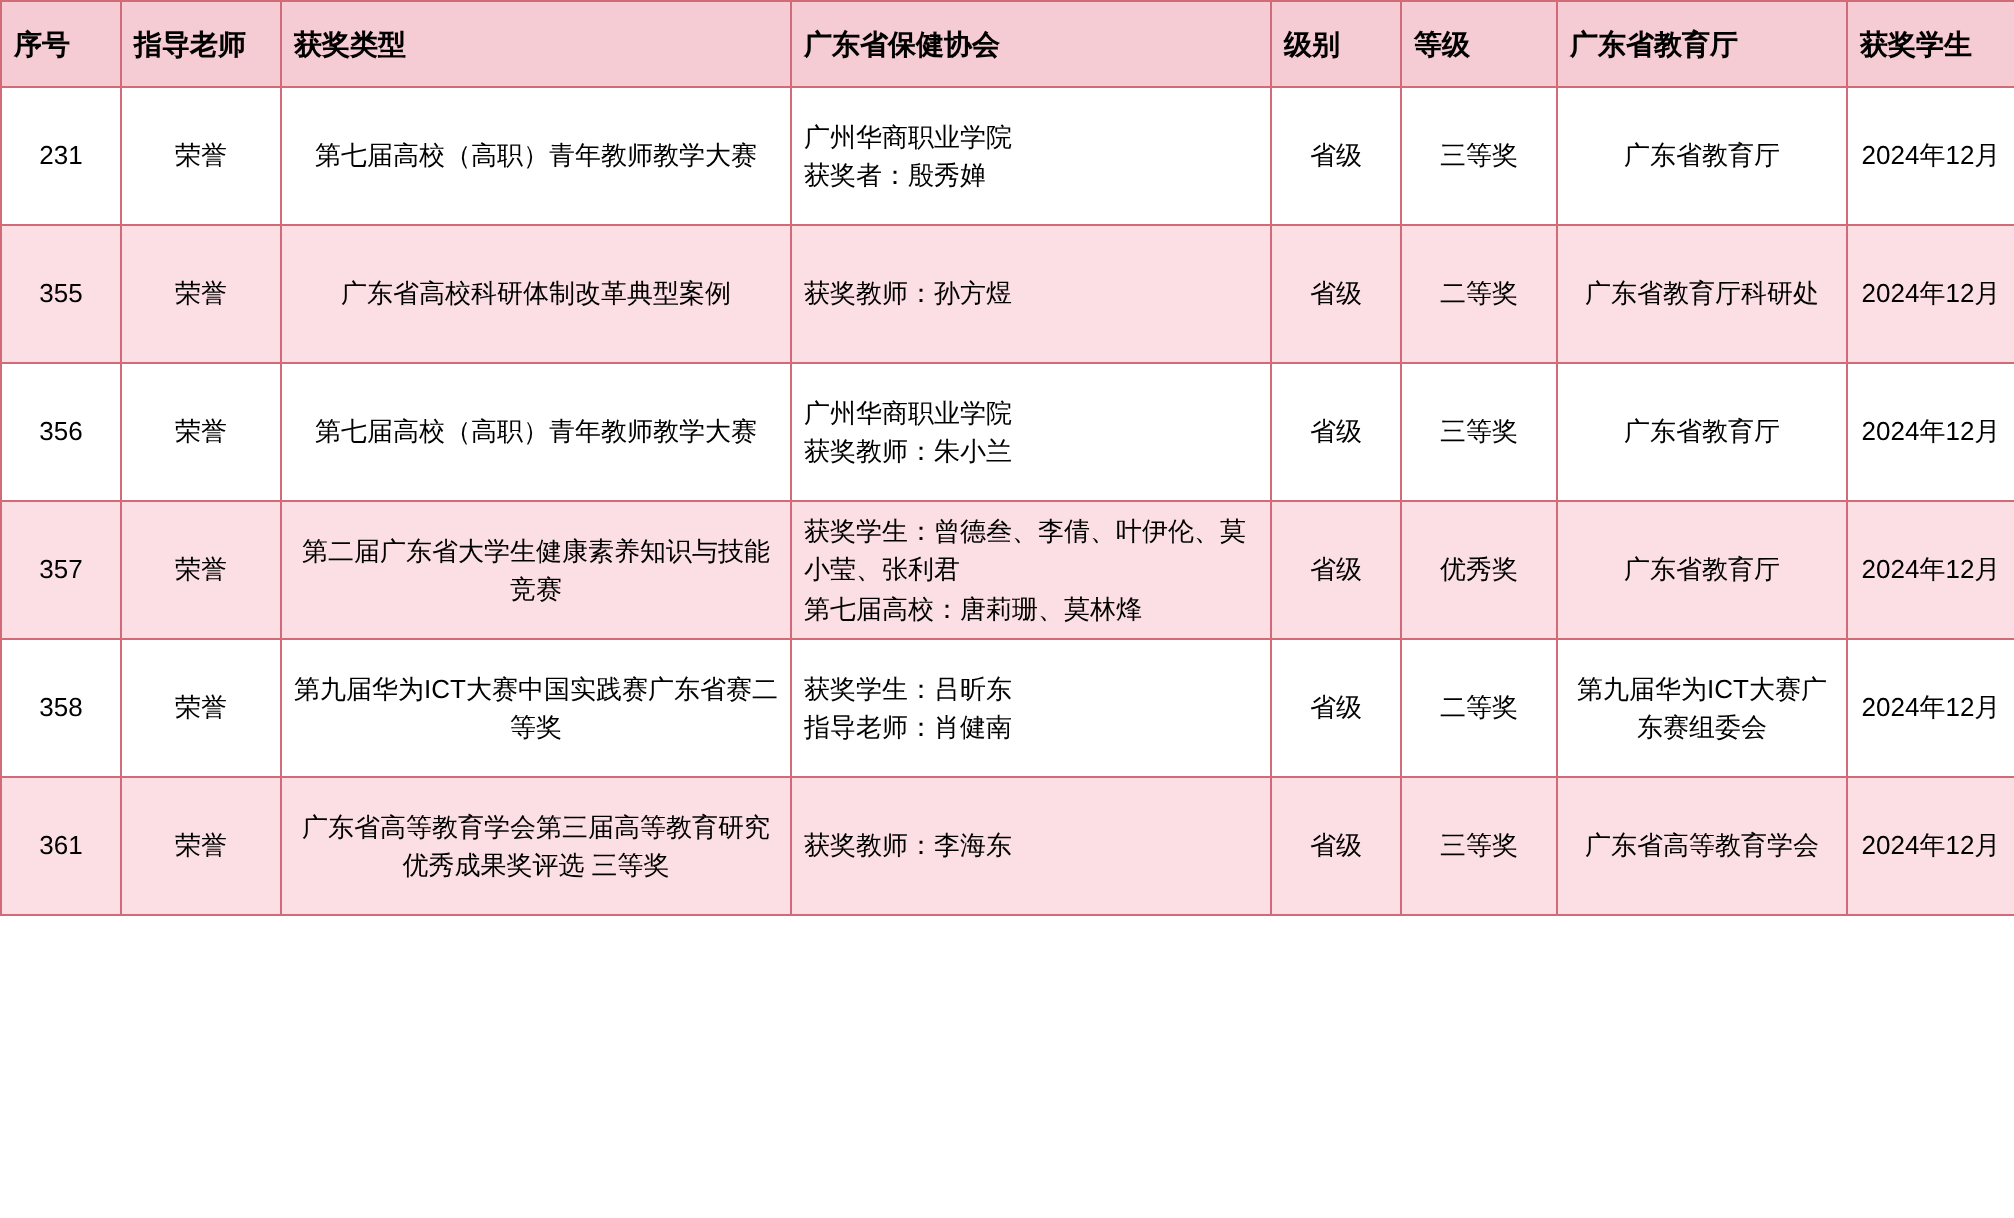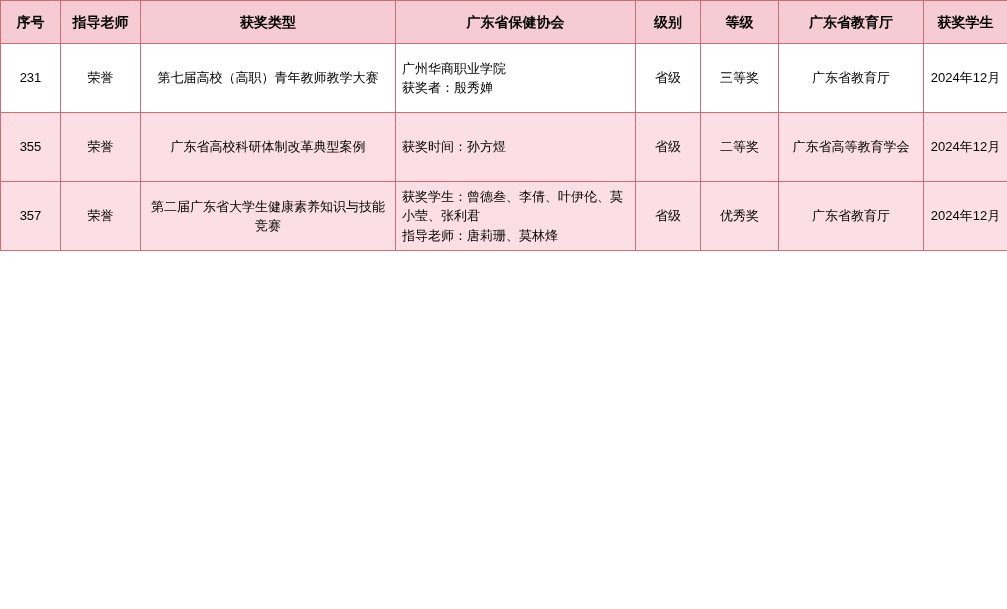--- a/index.html
+++ b/index.html
@@ -34,21 +34,21 @@
     border: 1px solid #d26a78;
     padding: 4px 6px;
     font-size: 13px;
     line-height: 1.5;
     vertical-align: middle;
     word-break: break-all;
   }
   .award-table thead th {
     background: #f6ccd4;
     font-weight: bold;
-    text-align: center;
+    text-align: left;
     height: 34px;
     font-size: 14px;
   }
   tr.row-odd  td { background: #ffffff; }
   tr.row-even td { background: #fbdfe4; }
 
   td.ctr { text-align: center; }
   td.lft { text-align: left; }
 
   .cell-multiline {
@@ -91,31 +91,63 @@
 获奖者：殷秀婵</td>
       <td class="ctr">省级</td>
       <td class="ctr">三等奖</td>
       <td class="ctr">广东省教育厅</td>
       <td class="ctr">2024年12月</td>
     </tr>
     <tr class="row-body row-even">
       <td class="ctr">355</td>
       <td class="ctr">荣誉</td>
       <td class="ctr">广东省高校科研体制改革典型案例</td>
-      <td class="lft cell-multiline">获奖时间：孙方煜</td>
+      <td class="lft cell-multiline">获奖教师：孙方煜</td>
       <td class="ctr">省级</td>
       <td class="ctr">二等奖</td>
-      <td class="ctr">广东省高等教育学会</td>
+      <td class="ctr">广东省教育厅科研处</td>
+      <td class="ctr">2024年12月</td>
+    </tr>
+    <tr class="row-body row-odd">
+      <td class="ctr">356</td>
+      <td class="ctr">荣誉</td>
+      <td class="ctr">第七届高校（高职）青年教师教学大赛</td>
+      <td class="lft cell-multiline">广州华商职业学院
+获奖教师：朱小兰</td>
+      <td class="ctr">省级</td>
+      <td class="ctr">三等奖</td>
+      <td class="ctr">广东省教育厅</td>
       <td class="ctr">2024年12月</td>
     </tr>
     <tr class="row-body row-even">
       <td class="ctr">357</td>
       <td class="ctr">荣誉</td>
       <td class="ctr">第二届广东省大学生健康素养知识与技能竞赛</td>
       <td class="lft cell-multiline">获奖学生：曾德叁、李倩、叶伊伦、莫小莹、张利君
-指导老师：唐莉珊、莫林烽</td>
+第七届高校：唐莉珊、莫林烽</td>
       <td class="ctr">省级</td>
       <td class="ctr">优秀奖</td>
       <td class="ctr">广东省教育厅</td>
+      <td class="ctr">2024年12月</td>
+    </tr>
+    <tr class="row-body row-odd">
+      <td class="ctr">358</td>
+      <td class="ctr">荣誉</td>
+      <td class="ctr">第九届华为ICT大赛中国实践赛广东省赛二等奖</td>
+      <td class="lft cell-multiline">获奖学生：吕昕东
+指导老师：肖健南</td>
+      <td class="ctr">省级</td>
+      <td class="ctr">二等奖</td>
+      <td class="ctr">第九届华为ICT大赛广东赛组委会</td>
+      <td class="ctr">2024年12月</td>
+    </tr>
+    <tr class="row-body row-even">
+      <td class="ctr">361</td>
+      <td class="ctr">荣誉</td>
+      <td class="ctr">广东省高等教育学会第三届高等教育研究优秀成果奖评选 三等奖</td>
+      <td class="lft cell-multiline">获奖教师：李海东</td>
+      <td class="ctr">省级</td>
+      <td class="ctr">三等奖</td>
+      <td class="ctr">广东省高等教育学会</td>
       <td class="ctr">2024年12月</td>
     </tr>
   </tbody>
 </table>
 
 </body></html>

